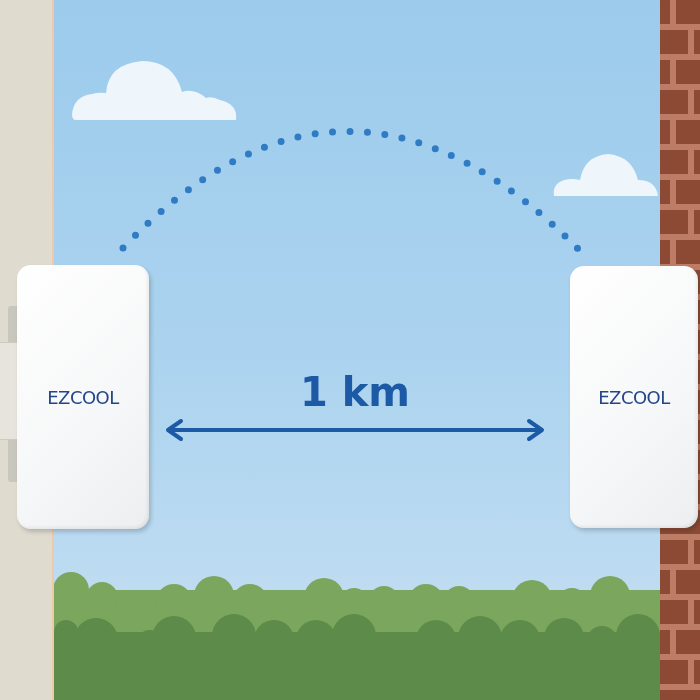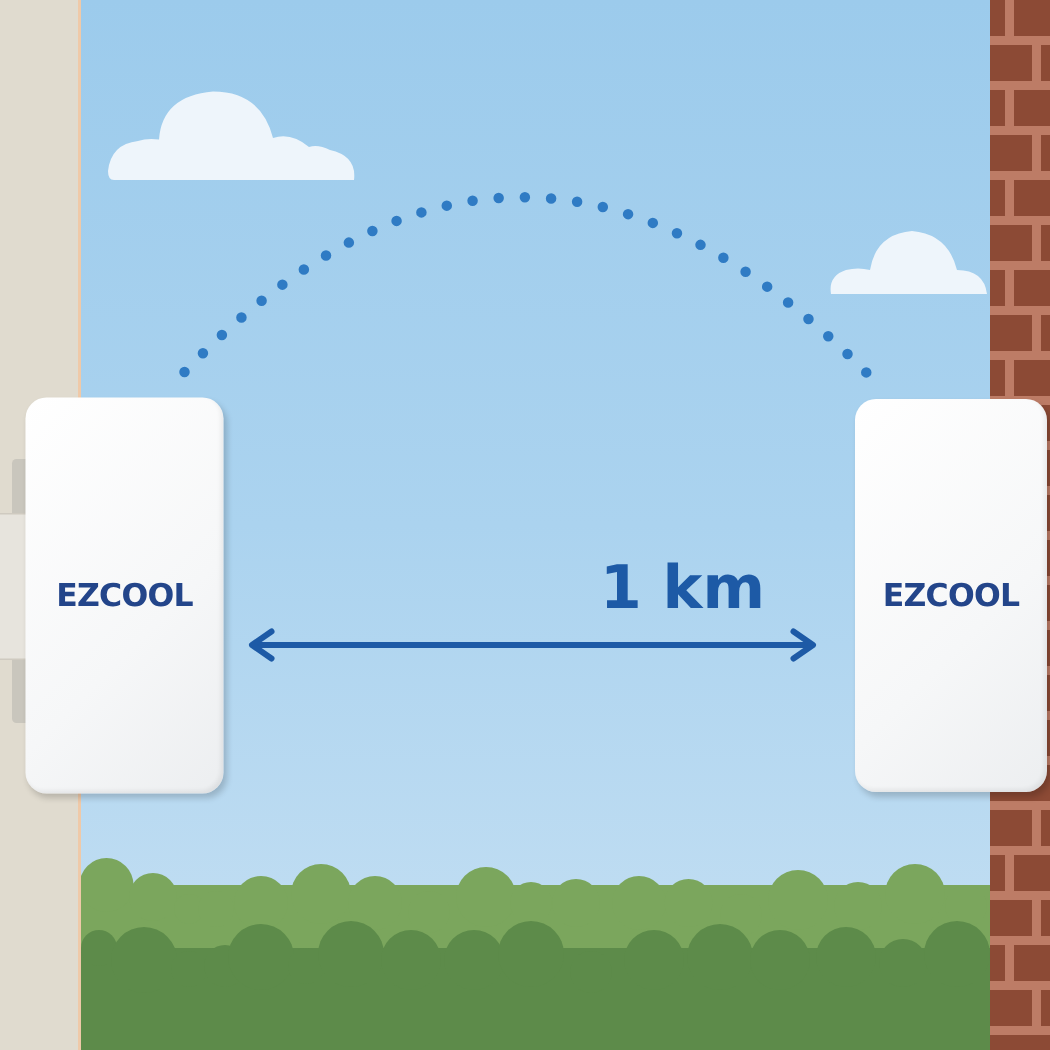--- a/index.html
+++ b/index.html
@@ -15,22 +15,22 @@
   .brick-v{position:absolute;width:6px;height:24px;background:#bd7c66;}
   .cloud{position:absolute;}
   .arc{position:absolute;left:0;top:0;}
   .bracket{position:absolute;left:0;top:342px;width:20px;height:96px;background:#e7e4dd;border:1px solid #cfcac0;border-left:none;}
   .bracket-shadow{position:absolute;left:8px;top:306px;width:14px;height:176px;background:#c9c6bd;border-radius:3px;}
   .device{position:absolute;background:linear-gradient(135deg,#ffffff 0%,#f6f7f8 60%,#eceef0 100%);
     border-radius:14px;box-shadow:2px 3px 4px rgba(0,0,0,.18), inset -2px -2px 3px rgba(0,0,0,.06);
     display:flex;align-items:center;justify-content:center;}
   .device-left{left:17px;top:265px;width:132px;height:264px;}
   .device-right{left:570px;top:266px;width:128px;height:262px;}
-  .brand{font-family:"DejaVu Sans",sans-serif;font-weight:bold;font-size:21px;color:#23458a;letter-spacing:-0.5px;}
-  .distance{position:absolute;left:200px;top:368px;width:310px;text-align:right;font-family:"DejaVu Sans",sans-serif;
+  .brand{font-family:"DejaVu Sans",sans-serif;font-weight:normal;font-size:18px;color:#23458a;letter-spacing:-0.5px;}
+  .distance{position:absolute;left:200px;top:368px;width:310px;text-align:center;font-family:"DejaVu Sans",sans-serif;
     font-weight:bold;font-size:40px;color:#1d5aa6;line-height:48px;}
   .arrow{position:absolute;left:165px;top:418px;}
   .hedge{position:absolute;left:54px;top:560px;}
 </style>
 </head>
 <body>
 
 <div class="scene">
 
   <div class="wall-left"></div>

